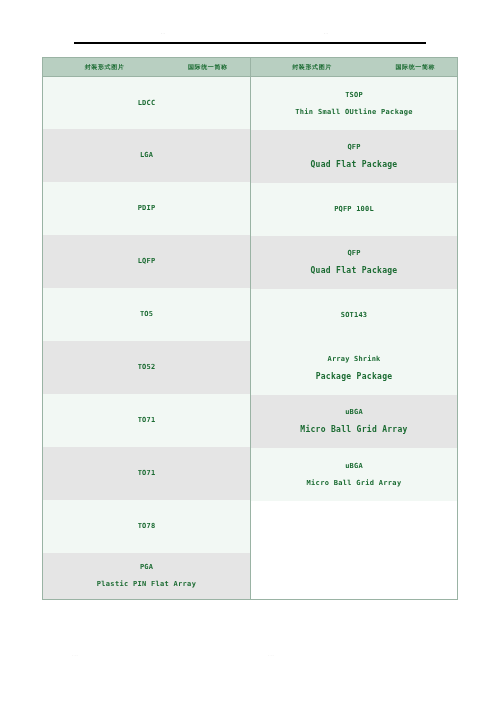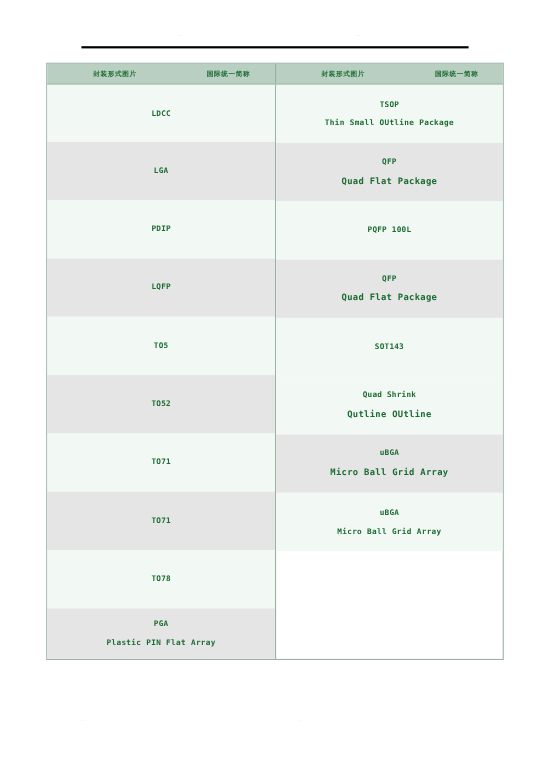--- a/index.html
+++ b/index.html
@@ -200,23 +200,23 @@
         </div>
         <div class="cell plain" style="height: 53px;">
           <div class="abbr">QFP</div>
           <div class="gap"></div>
           <div class="full">Quad Flat    Package</div>
         </div>
         <div class="cell tint" style="height: 53px;">
           <div class="abbr">SOT143</div>
         </div>
         <div class="cell tint" style="height: 53px;">
-          <div class="abbr">Quad Shrink</div>
-          <div class="gap"></div>
-          <div class="full">Qutline    OUtline</div>
+          <div class="abbr">Array Shrink</div>
+          <div class="gap"></div>
+          <div class="full">Package    Package</div>
         </div>
         <div class="cell plain" style="height: 53px;">
           <div class="abbr">uBGA</div>
           <div class="gap"></div>
           <div class="full">Micro Ball  Grid Array</div>
         </div>
         <div class="cell tint" style="height: 53px;">
           <div class="abbr">uBGA</div>
           <div class="gap"></div>
           <div class="full sm">Micro Ball     Grid Array</div>

